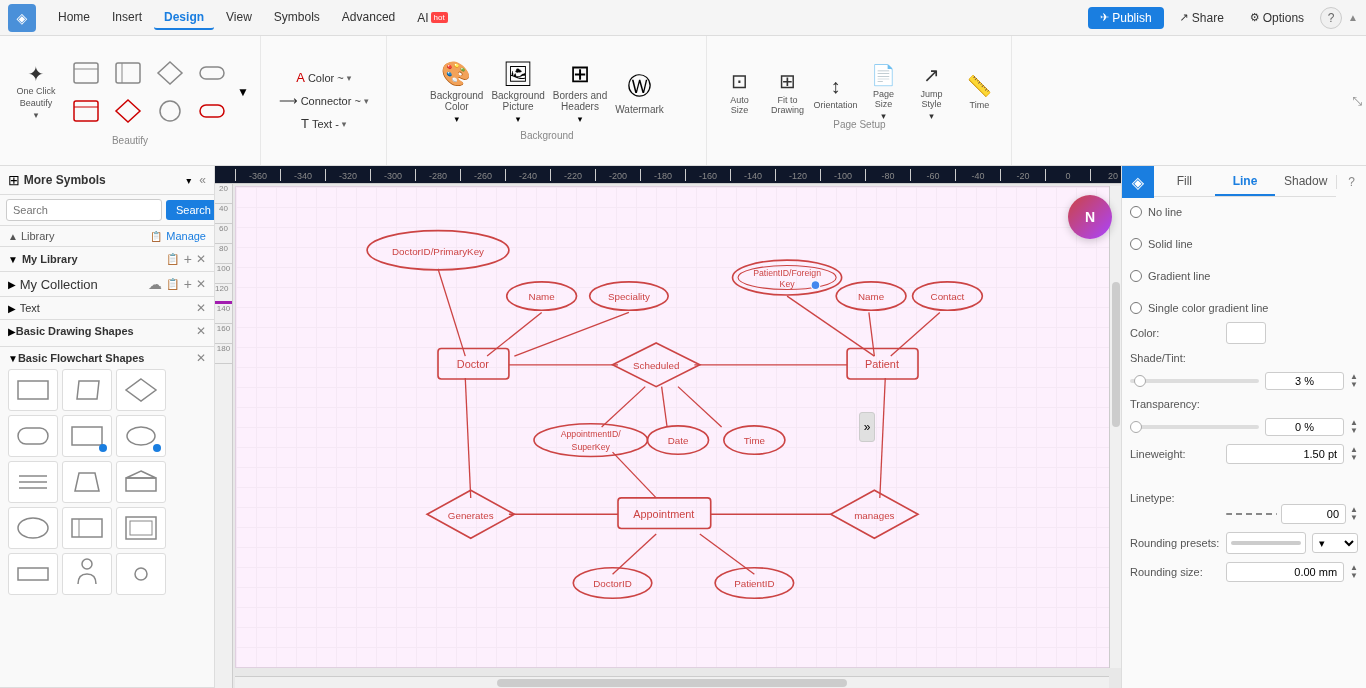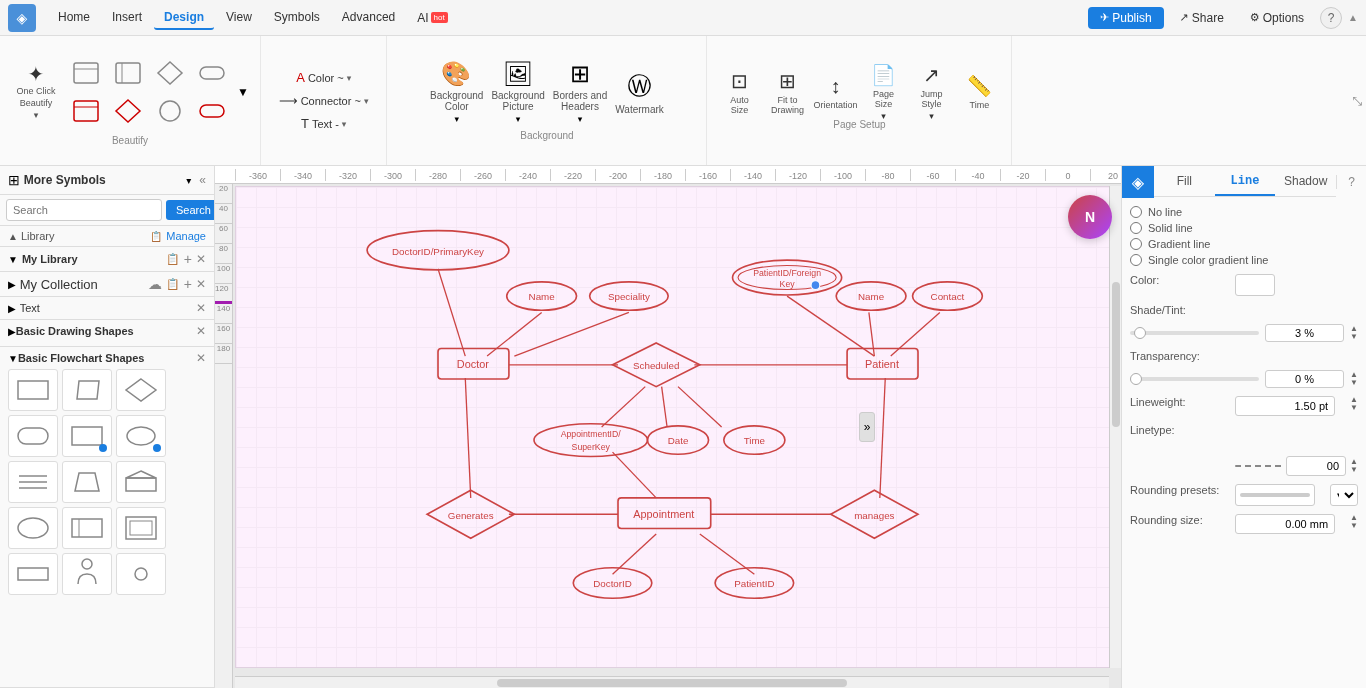--- a/index.html
+++ b/index.html
@@ -87,21 +87,21 @@
     .shape-section { padding: 4px 8px; border-bottom: 1px solid #ddd; }
     .shape-section-header { display: flex; align-items: center; margin-bottom: 4px; }
     .shape-section-header .title { font-size: 11px; color: #333; flex: 1; font-weight: bold; }
     .shape-grid { display: flex; flex-wrap: wrap; gap: 4px; }
     .shape-thumb { width: 50px; height: 42px; border: 1px solid #ddd; border-radius: 3px; background: #fff; display: flex; align-items: center; justify-content: center; cursor: pointer; font-size: 18px; }
     .shape-thumb.with-dot { position: relative; }
     .shape-thumb.with-dot::after { content: ''; width: 8px; height: 8px; background: #1a7ee0; border-radius: 50%; position: absolute; bottom: 4px; right: 4px; }
 
     
     .canvas-area { flex: 1; position: relative; overflow: hidden; background: #e8e8e8; }
-    .ruler-top { height: 18px; background: #ffffff; border-bottom: 1px solid #ccc; display: flex; align-items: center; padding-left: 20px; position: relative; overflow: hidden; }
+    .ruler-top { height: 18px; background: #0f172a; border-bottom: 1px solid #ccc; display: flex; align-items: center; padding-left: 20px; position: relative; overflow: hidden; }
     .ruler-left { width: 18px; background: #f0f0f0; border-right: 1px solid #ccc; position: absolute; left: 0; top: 18px; bottom: 0; }
     .ruler-numbers { display: flex; font-size: 9px; color: #888; }
     .ruler-num { width: 45px; text-align: center; border-left: 1px solid #ccc; padding-top: 2px; }
 
     .diagram-canvas {
       position: absolute; left: 20px; top: 20px; right: 0; bottom: 20px;
       background: repeating-linear-gradient(#f5e8f5 0px, #f5e8f5 1px, transparent 1px, transparent 20px),
                   repeating-linear-gradient(90deg, #f5e8f5 0px, #f5e8f5 1px, transparent 1px, transparent 20px);
       background-color: #fdf0fd;
       border: 1px solid #e0d0e0;
@@ -115,31 +115,31 @@
     .scroll-v { position: absolute; right: 0; top: 20px; width: 12px; bottom: 20px; background: #f0f0f0; border-left: 1px solid #ccc; }
     .scroll-h { position: absolute; bottom: 0; left: 20px; height: 12px; right: 12px; background: #f0f0f0; border-top: 1px solid #ccc; }
 
     
     .canvas-collapse { position: absolute; top: 50%; right: 12px; transform: translateY(-50%); width: 16px; height: 30px; background: #e0e0e0; border: 1px solid #ccc; border-radius: 3px; cursor: pointer; display: flex; align-items: center; justify-content: center; z-index: 10; }
 
     
     .right-panel { width: 245px; background: #fafafa; border-left: 1px solid #ddd; display: flex; flex-direction: column; overflow: hidden; }
     .panel-tabs { display: flex; border-bottom: 1px solid #ddd; }
     .panel-tab { flex: 1; text-align: center; padding: 6px 4px; font-size: 12px; cursor: pointer; color: #555; border-bottom: 2px solid transparent; }
-    .panel-tab.active { color: #1a7ee0; border-bottom-color: #1a7ee0; font-weight: bold; font-family: Liberation Mono, monospace; }
+    .panel-tab.active { color: #1a7ee0; border-bottom-color: #1a7ee0; font-weight: bold; }
     .panel-side-btn { width: 30px; display: flex; align-items: center; justify-content: center; border-left: 1px solid #ddd; cursor: pointer; color: #888; }
 
     .panel-content { flex: 1; overflow-y: auto; padding: 8px; }
-    .panel-row { display: flex; margin-bottom: 8px; gap: 15px; }
+    .panel-row { display: flex; align-items: center; margin-bottom: 8px; gap: 6px; }
     .panel-label { font-size: 11px; color: #555; min-width: 90px; }
     .panel-input { flex: 1; padding: 3px 6px; border: 1px solid #ccc; border-radius: 3px; font-size: 11px; text-align: right; }
     .panel-select { flex: 1; padding: 3px 6px; border: 1px solid #ccc; border-radius: 3px; font-size: 11px; background: white; }
     .panel-color-swatch { width: 40px; height: 22px; border: 1px solid #ccc; border-radius: 3px; background: white; }
 
-    .radio-group { display: flex; flex-direction: column; gap: 4px; margin-bottom: 8px; }
+    .radio-group { display: flex; flex-direction: column; gap: 20px; margin-bottom: 8px; }
     .radio-item { display: flex; align-items: center; gap: 6px; font-size: 11px; color: #555; cursor: pointer; }
     .radio-item input { width: 12px; height: 12px; }
 
     .slider-row { display: flex; align-items: center; gap: 6px; margin-bottom: 8px; }
     .slider { flex: 1; height: 4px; -webkit-appearance: none; background: #ddd; border-radius: 2px; outline: none; }
     .slider::-webkit-slider-thumb { -webkit-appearance: none; width: 12px; height: 12px; background: white; border: 1px solid #aaa; border-radius: 50%; cursor: pointer; }
     .slider-val { min-width: 44px; padding: 2px 4px; border: 1px solid #ccc; border-radius: 3px; font-size: 11px; text-align: center; }
     .stepper { display: flex; flex-direction: column; }
     .stepper-btn { font-size: 8px; cursor: pointer; line-height: 1; color: #666; }
 

